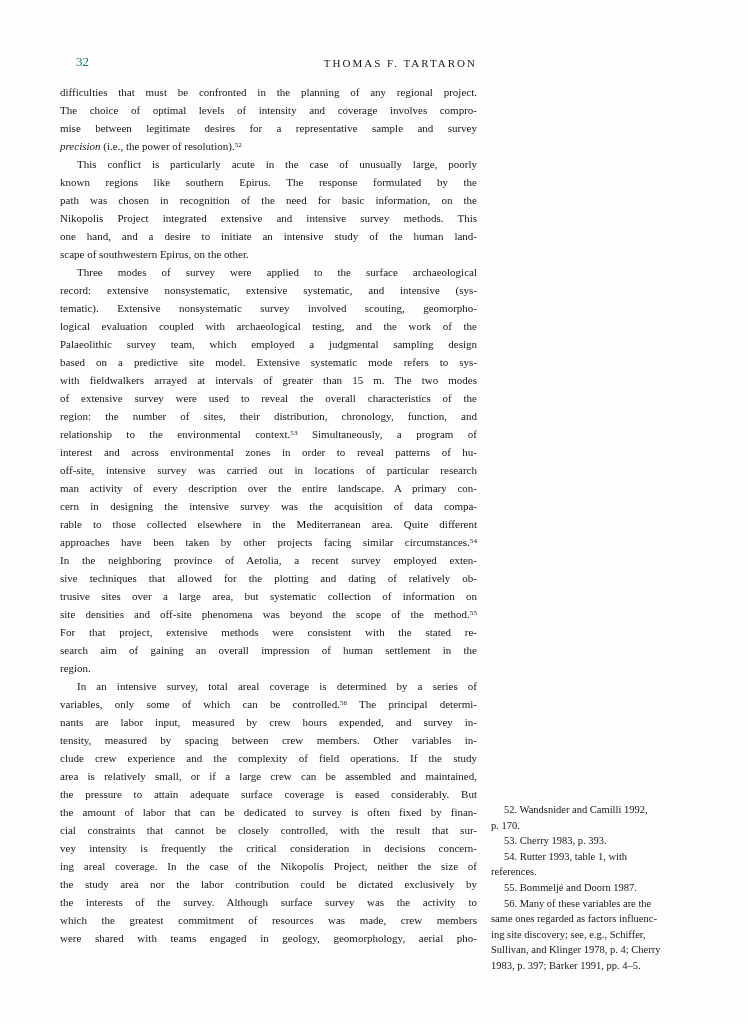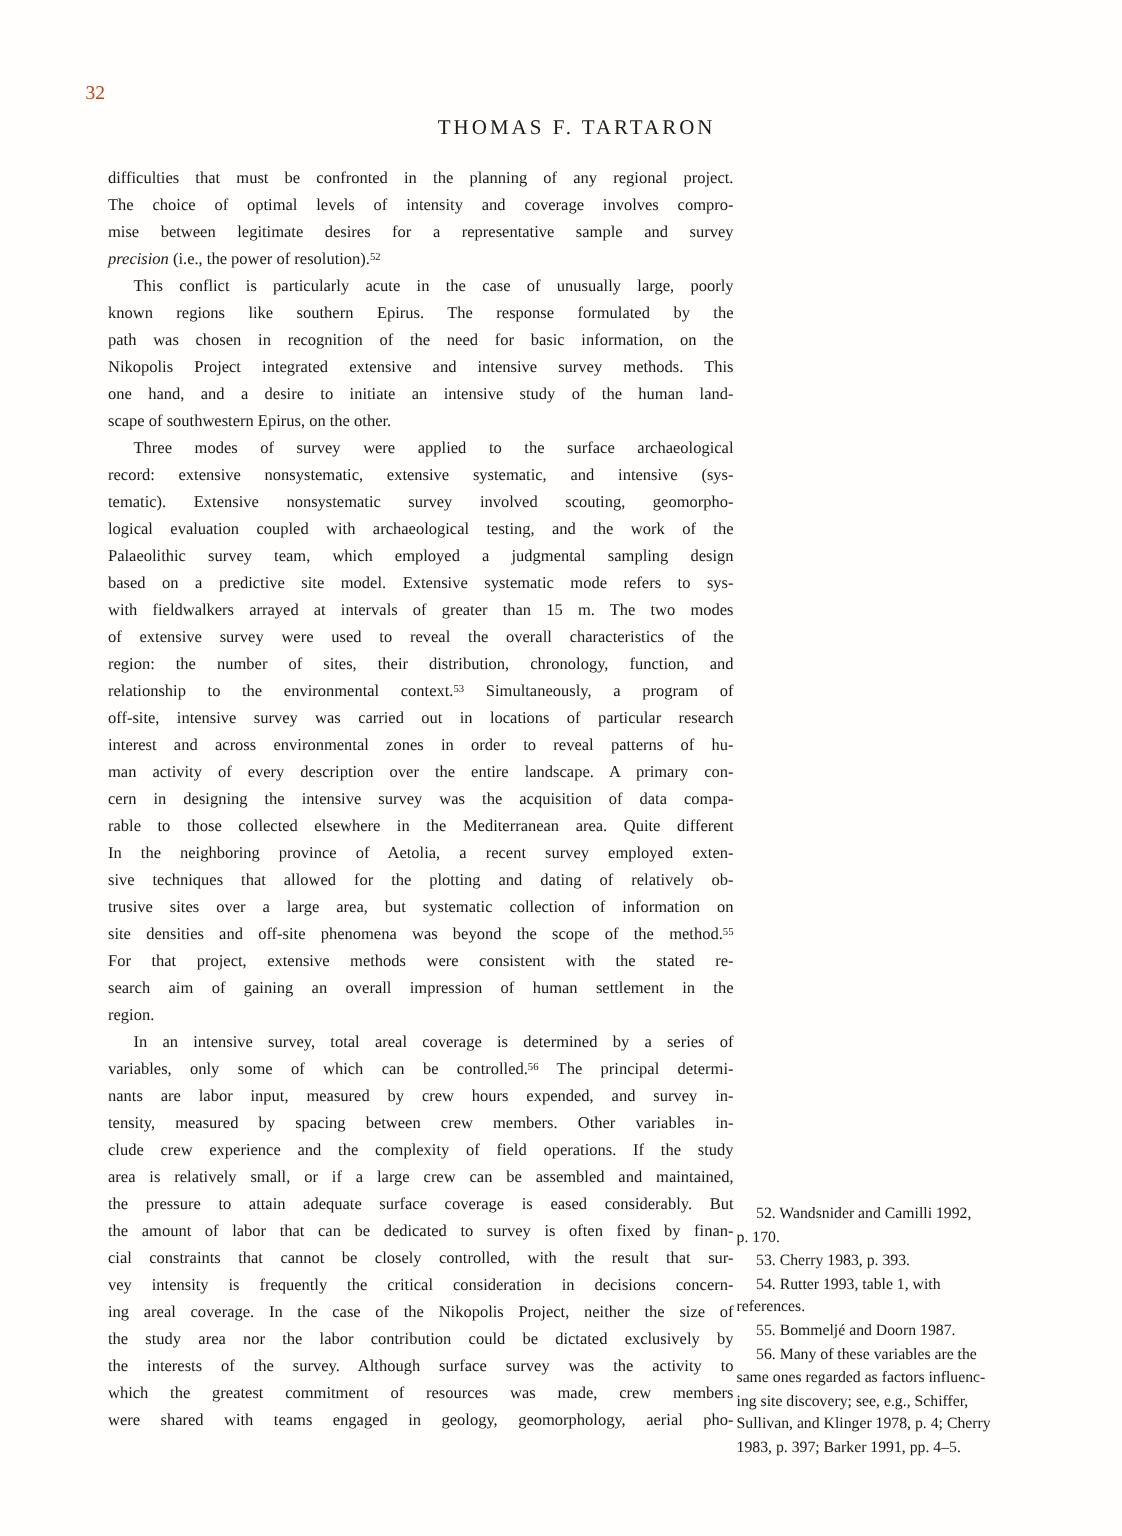--- a/index.html
+++ b/index.html
@@ -15,48 +15,46 @@
     color: #161616;
     overflow: hidden;
   }
   .page {
     position: absolute;
     inset: 0;
     background: #fffefd;
   }
   .page-number {
     position: absolute;
-    left: 57px;
+    left: 76px;
     top: 54px;
     font-size: 13px;
     line-height: 16px;
-    color: #c2410c;
+    color: #0f766e;
     text-align: center;
   }
   .running-head {
     position: absolute;
     left: 60px;
     top: 56px;
     width: 417px;
     text-align: right;
-    font-size: 14px;
+    font-size: 11px;
     line-height: 14px;
     letter-spacing: 2px;
     color: #1a1a1a;
-    margin-top: 23px;
   }
   .main-text {
     position: absolute;
     left: 60px;
-    top: 110px;
+    top: 83px;
     width: 417px;
     font-size: 11px;
     line-height: 18px;
     color: #161616;
-    margin-left: 12px;
   }
   .tline {
     text-align: justify;
     text-align-last: justify;
     white-space: normal;
     height: 18px;
     overflow: visible;
   }
   .tline.ragged { text-align-last: left; }
   .tline.indent { text-indent: 17px; }
@@ -110,25 +108,26 @@
         <div class="tline indent">Three modes of survey were applied to the surface archaeological</div>
         <div class="tline">record: extensive nonsystematic, extensive systematic, and intensive (sys-</div>
         <div class="tline">tematic). Extensive nonsystematic survey involved scouting, geomorpho-</div>
         <div class="tline">logical evaluation coupled with archaeological testing, and the work of the</div>
         <div class="tline">Palaeolithic survey team, which employed a judgmental sampling design</div>
         <div class="tline">based on a predictive site model. Extensive systematic mode refers to sys-</div>
         <div class="tline">with fieldwalkers arrayed at intervals of greater than 15 m. The two modes</div>
         <div class="tline">of extensive survey were used to reveal the overall characteristics of the</div>
         <div class="tline">region: the number of sites, their distribution, chronology, function, and</div>
         <div class="tline">relationship to the environmental context.<sup>53</sup> Simultaneously, a program of</div>
+        <div class="tline">interest and across environmental zones in order to reveal patterns of hu-</div>
         <div class="tline">off-site, intensive survey was carried out in locations of particular research</div>
-        <div class="tline">interest and across environmental zones in order to reveal patterns of hu-</div>
         <div class="tline">man activity of every description over the entire landscape. A primary con-</div>
         <div class="tline">cern in designing the intensive survey was the acquisition of data compa-</div>
         <div class="tline">rable to those collected elsewhere in the Mediterranean area. Quite different</div>
+        <div class="tline">approaches have been taken by other projects facing similar circumstances.<sup>54</sup></div>
         <div class="tline">In the neighboring province of Aetolia, a recent survey employed exten-</div>
         <div class="tline">sive techniques that allowed for the plotting and dating of relatively ob-</div>
         <div class="tline">trusive sites over a large area, but systematic collection of information on</div>
         <div class="tline">site densities and off-site phenomena was beyond the scope of the method.<sup>55</sup></div>
         <div class="tline">For that project, extensive methods were consistent with the stated re-</div>
         <div class="tline">search aim of gaining an overall impression of human settlement in the</div>
         <div class="tline ragged">region.</div>
       </div>
       <div>
         <div class="tline indent">In an intensive survey, total areal coverage is determined by a series of</div>

